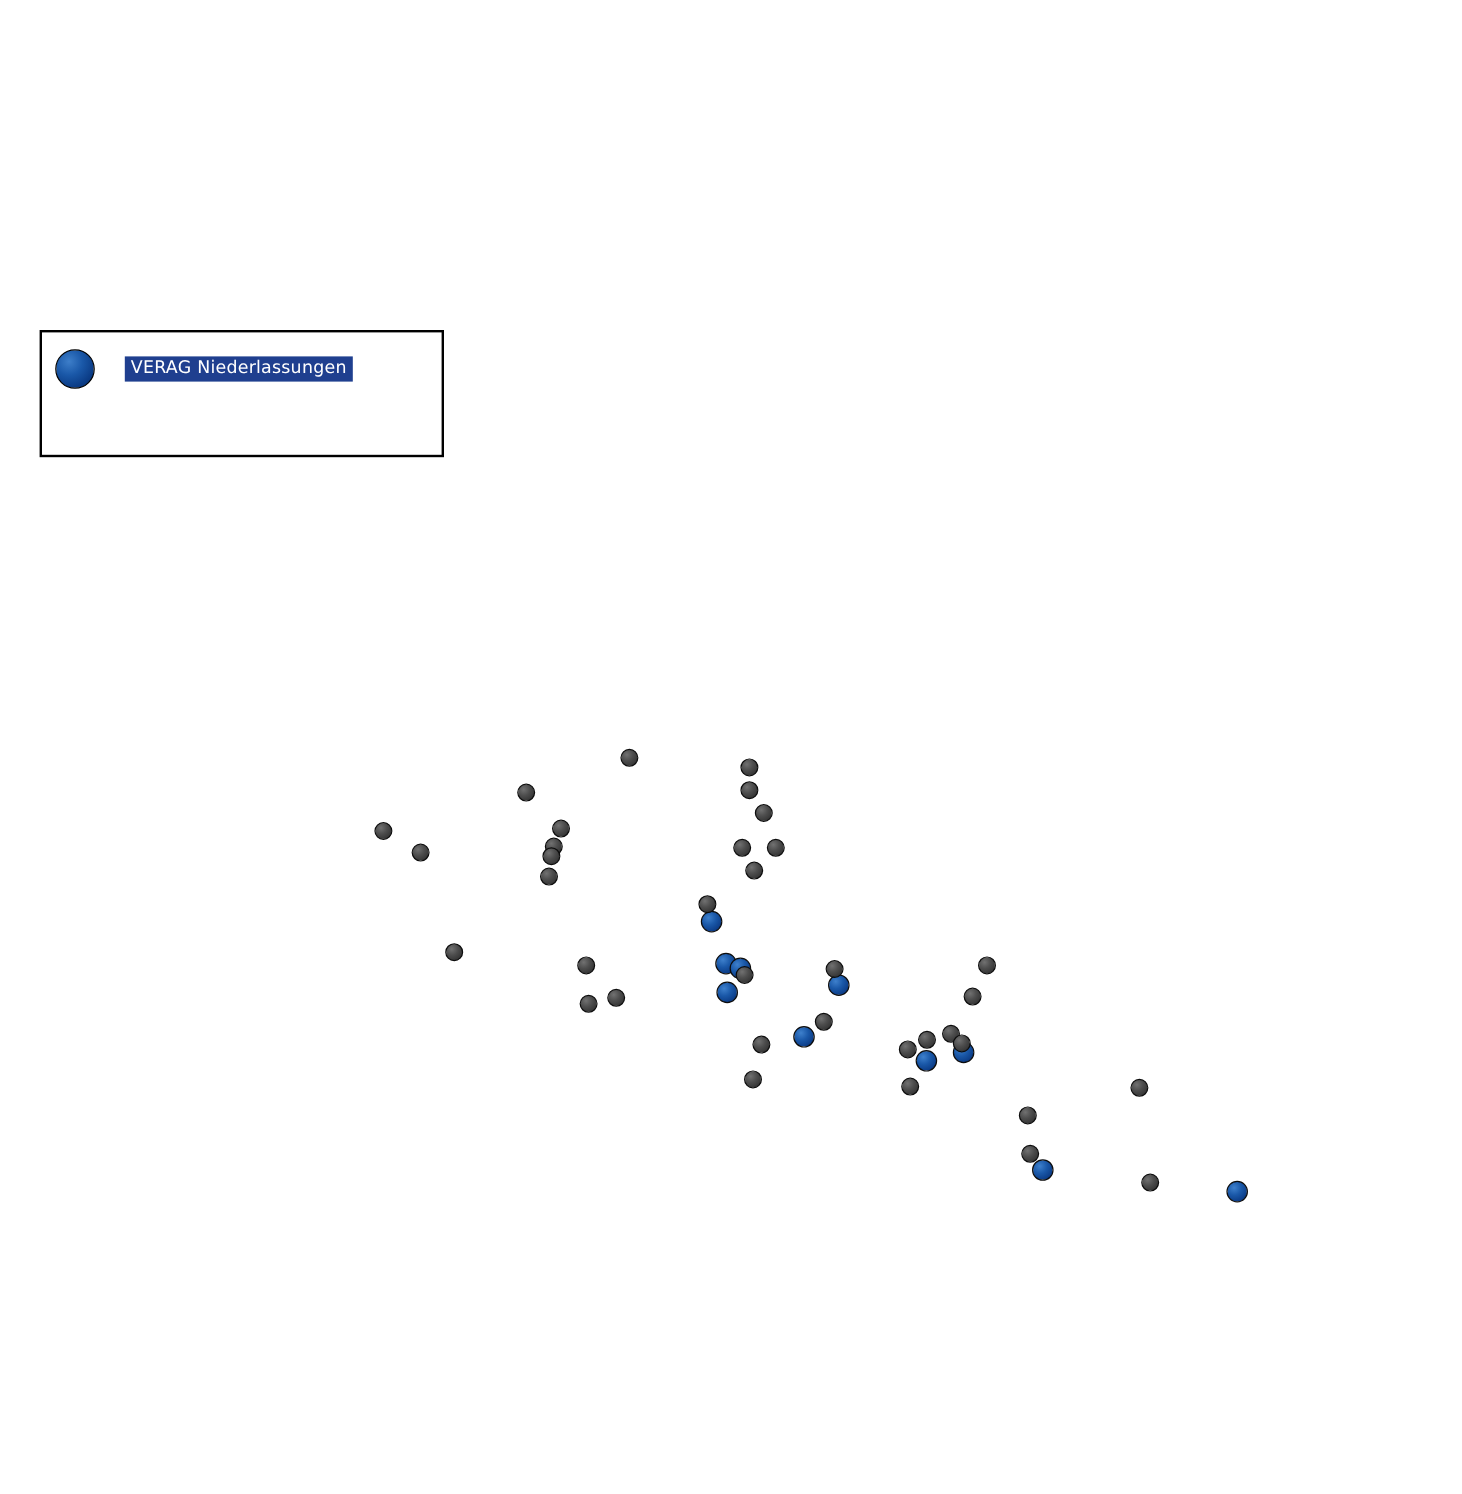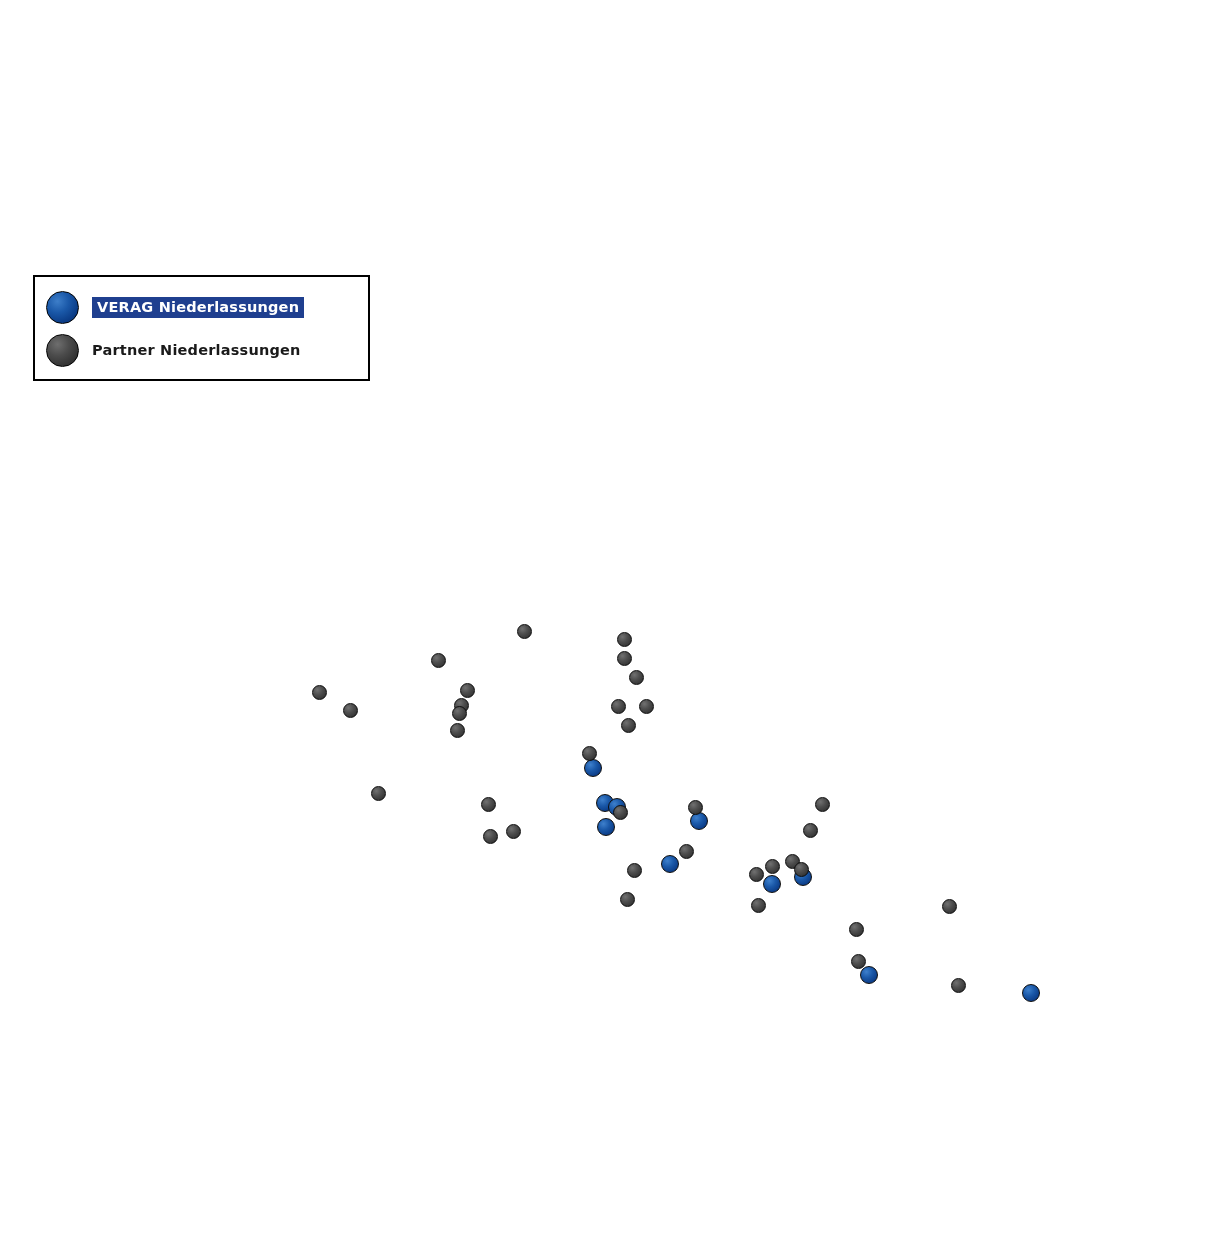--- a/index.html
+++ b/index.html
@@ -57,23 +57,23 @@
     flex: 0 0 auto;
   }
   .legend-marker.verag {
     background: radial-gradient(circle at 34% 30%, #3d7ec9 0%, #1a58a8 38%, #0b3c86 72%, #06306e 100%);
   }
   .legend-marker.partner {
     background: radial-gradient(circle at 34% 30%, #6e6e6e 0%, #4c4c4c 38%, #343434 72%, #262626 100%);
   }
 
   .legend-label {
-    margin-left: 13px;
+    margin-left: 25px;
     font-size: 14.5px;
-    font-weight: bold;
+    font-weight: normal;
     letter-spacing: 0.2px;
     color: #1a1a1a;
     white-space: nowrap;
   }
   .legend-label.selected {
     background: #1f3f8f;
     color: #ffffff;
     padding: 2px 5px 3px 5px;
   }
 
@@ -141,17 +141,13 @@
     <div class="dot partner" style="left: 848.5px; top: 921.5px; width: 15px; height: 15px;"></div>
     <div class="dot partner" style="left: 850.5px; top: 953.5px; width: 15px; height: 15px;"></div>
     <div class="dot partner" style="left: 950.5px; top: 977.5px; width: 15px; height: 15px;"></div>
   </div>
 
 <div class="legend">
   <div class="legend-row legend-row-1">
     <span class="legend-marker verag"></span>
     <span class="legend-label selected">VERAG Niederlassungen</span>
   </div>
-  <div class="legend-row legend-row-2">
-    <span class="legend-marker partner"></span>
-    <span class="legend-label">Partner Niederlassungen</span>
-  </div>
 </div>
 
 </body></html>

